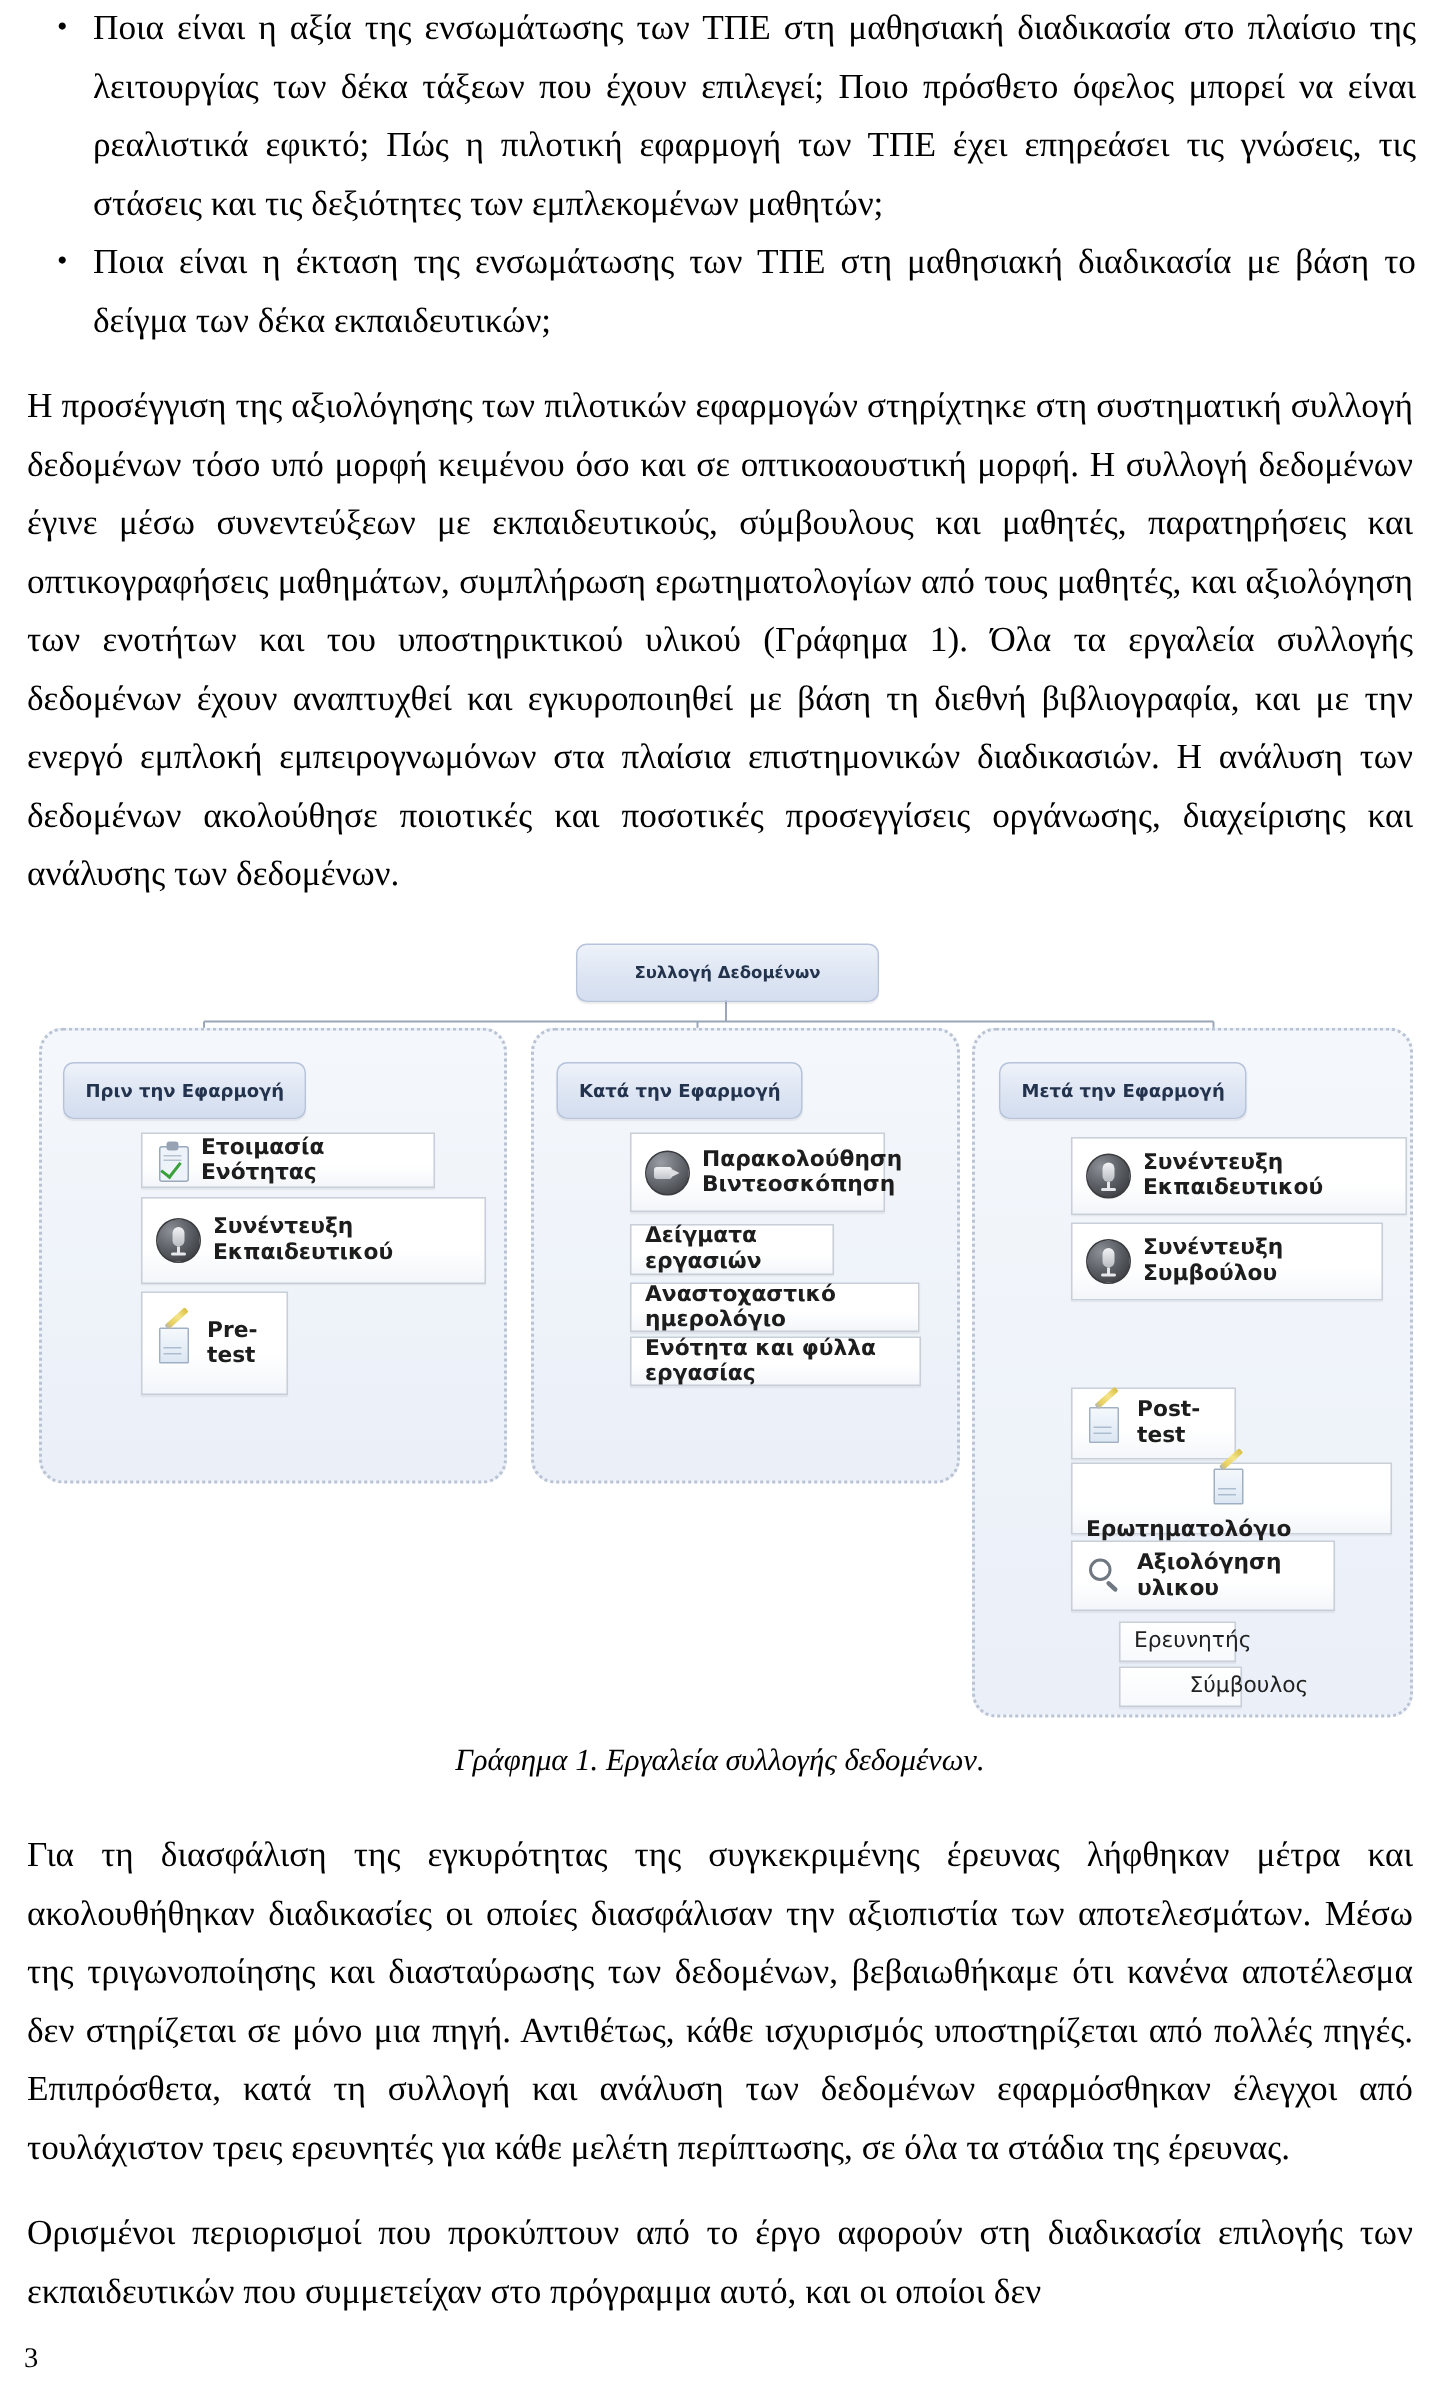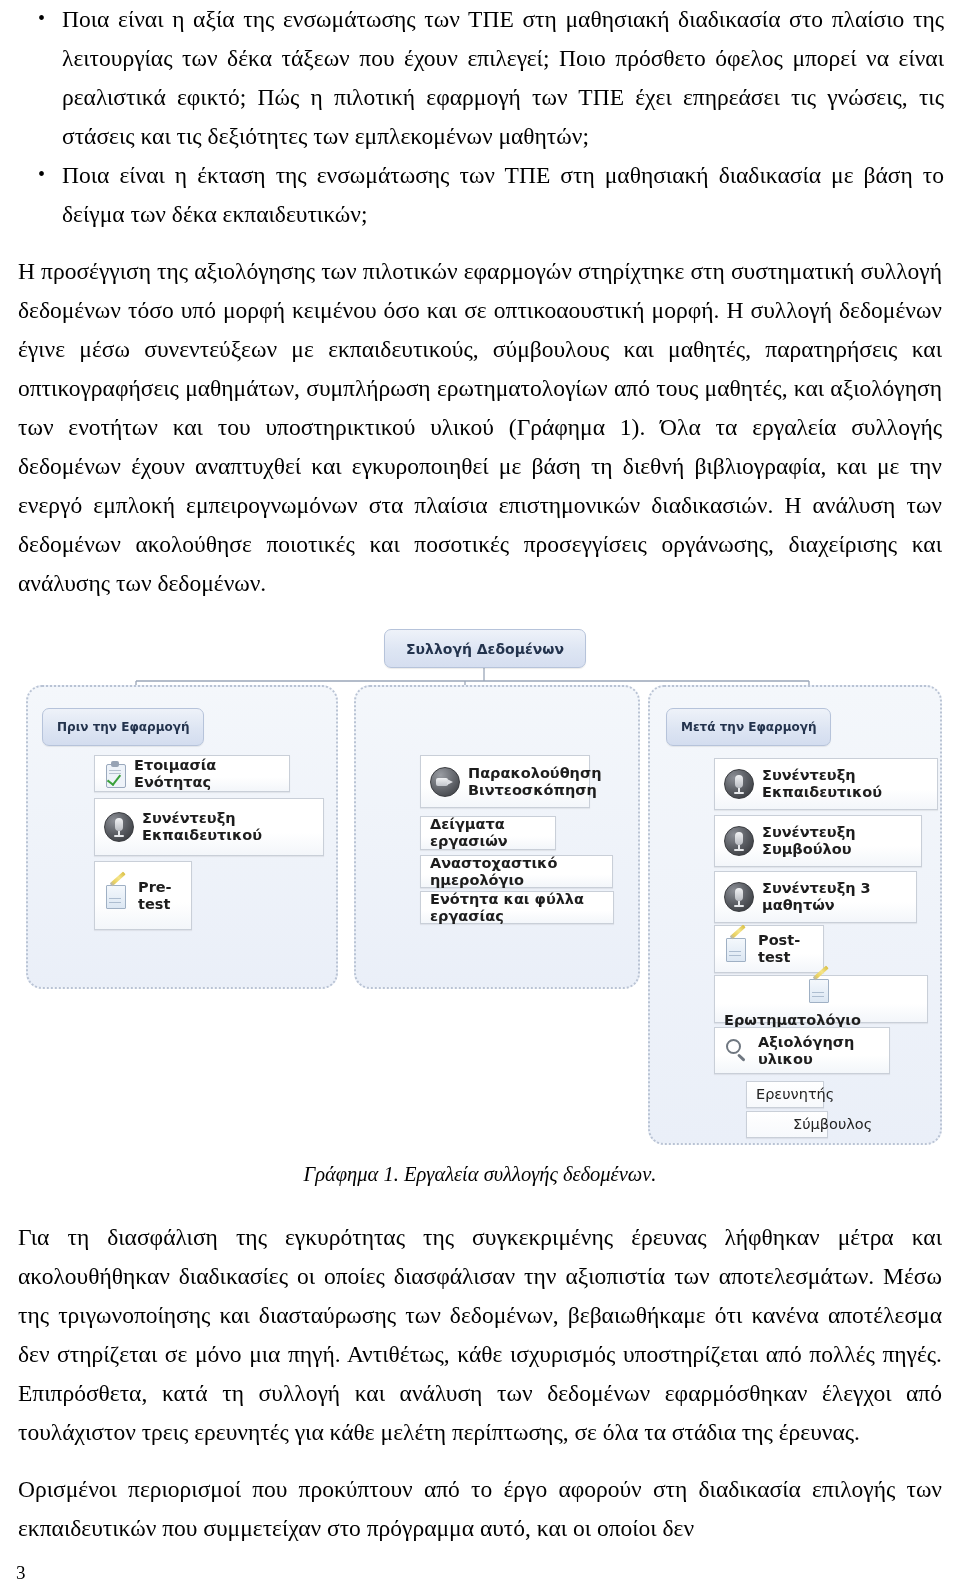--- a/index.html
+++ b/index.html
@@ -96,21 +96,21 @@
     left: 368px;
     top: 26px;
     width: 200px;
     height: 37px;
     border: 1px solid #b6c3da;
     border-radius: 7px;
     background: linear-gradient(to bottom, #eef2f9 0%, #dde5f3 55%, #d5def0 100%);
     display: flex;
     align-items: center;
     justify-content: center;
-    font-size: 14px;
+    font-size: 11px;
     font-weight: bold;
     color: #23334d;
     box-shadow: 0 1px 1px rgba(0,0,0,0.08);
   }
 
   .group {
     position: absolute;
     border: 2px dotted #b9c3d4;
     border-radius: 16px;
     background: linear-gradient(to bottom, #f4f7fb 0%, #eaeff8 100%);
@@ -371,20 +371,21 @@
     <div class="leaf" style="left:78px; top:258px; width:98px; height:69px;">
       <span class="icon icon-notepad">
         <span class="sheet"></span>
           <span class="rule"></span>
           <span class="pencil"></span>
       </span>
       <span class="leaf-label">Pre-test</span>
     </div>
 
     <div class="group" id="group-during"></div>
+    <div class="group-title" id="title-during">Κατά την Εφαρμογή</div>
 
     <div class="leaf" style="left:404px; top:152px; width:170px; height:53px;">
       <span class="icon icon-video">
         <span class="disc"></span>
           <span class="cam"></span>
           <span class="lens"></span>
       </span>
       <span class="leaf-label">Παρακολούθηση
 Βιντεοσκόπηση</span>
     </div>
@@ -417,29 +418,20 @@
     <div class="leaf" style="left:698px; top:212px; width:208px; height:52px;">
       <span class="icon icon-mic">
         <span class="disc"></span>
           <span class="capsule"></span>
           <span class="stand"></span>
           <span class="base"></span>
       </span>
       <span class="leaf-label">Συνέντευξη Συμβούλου</span>
     </div>
 
-    <div class="leaf" style="left:698px; top:268px; width:203px; height:52px;">
-      <span class="icon icon-mic">
-        <span class="disc"></span>
-          <span class="capsule"></span>
-          <span class="stand"></span>
-          <span class="base"></span>
-      </span>
-      <span class="leaf-label">Συνέντευξη 3 μαθητών</span>
-    </div>
 
     <div class="leaf" style="left:698px; top:322px; width:110px; height:48px;">
       <span class="icon icon-notepad">
         <span class="sheet"></span>
           <span class="rule"></span>
           <span class="pencil"></span>
       </span>
       <span class="leaf-label">Post-test</span>
     </div>
 

